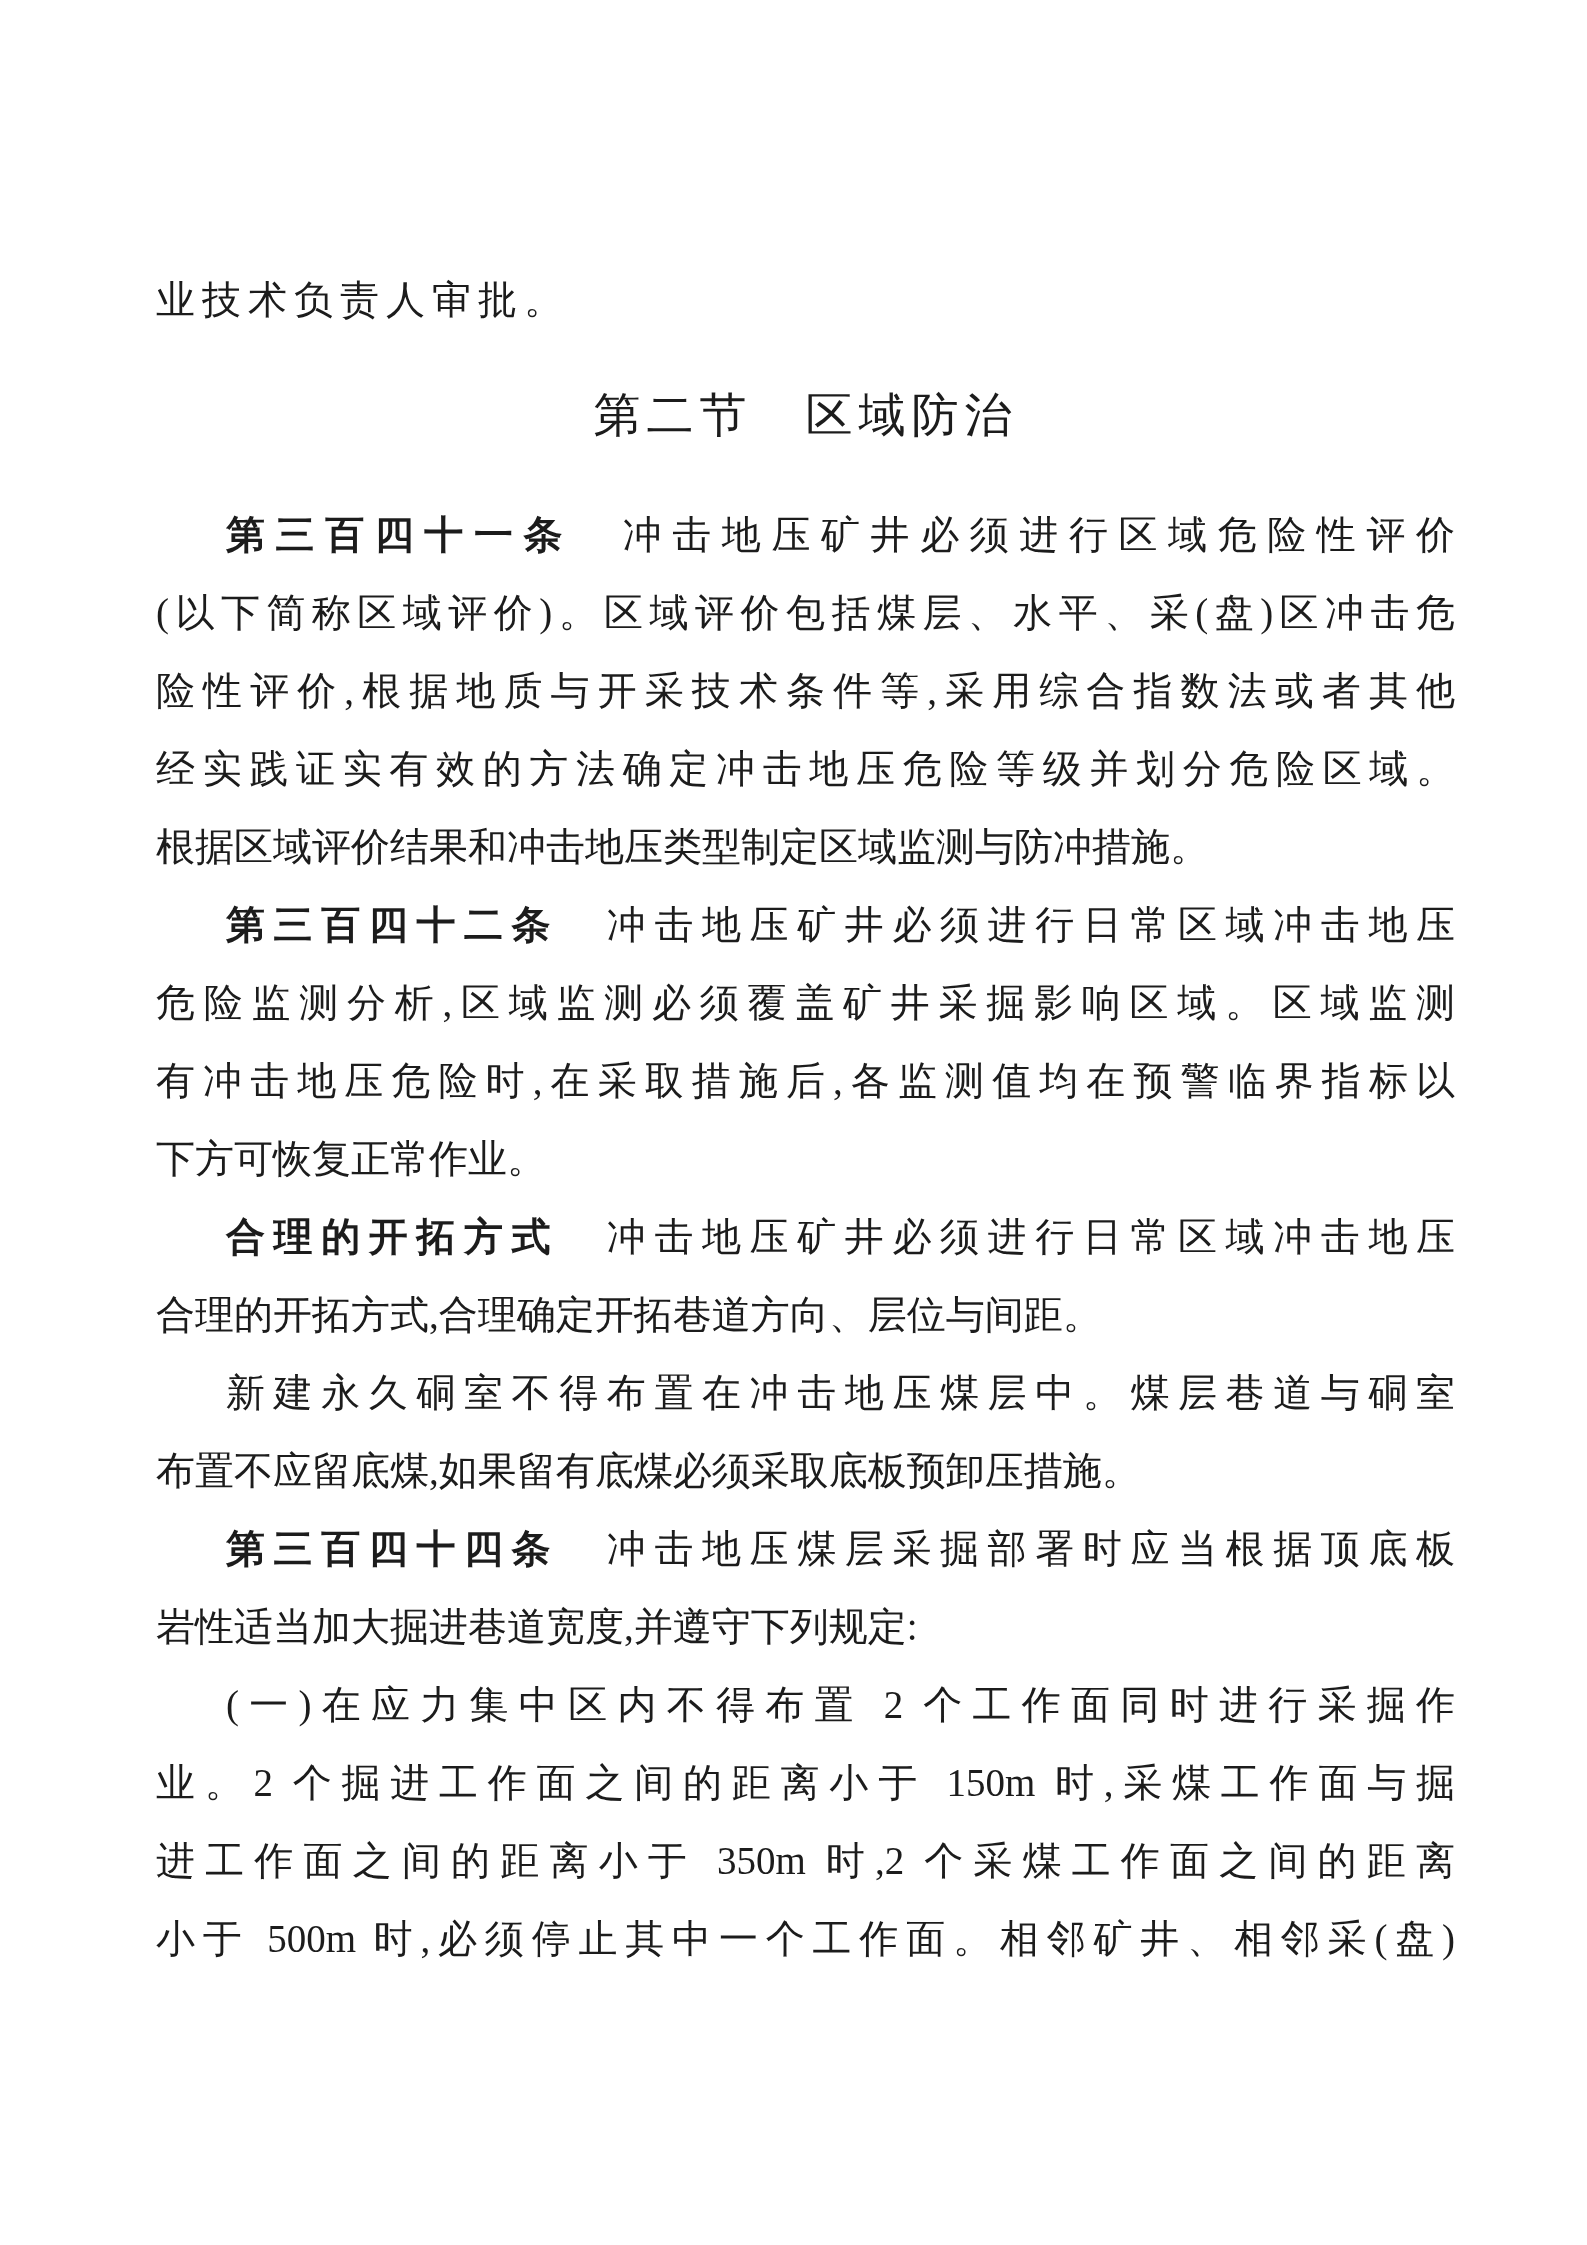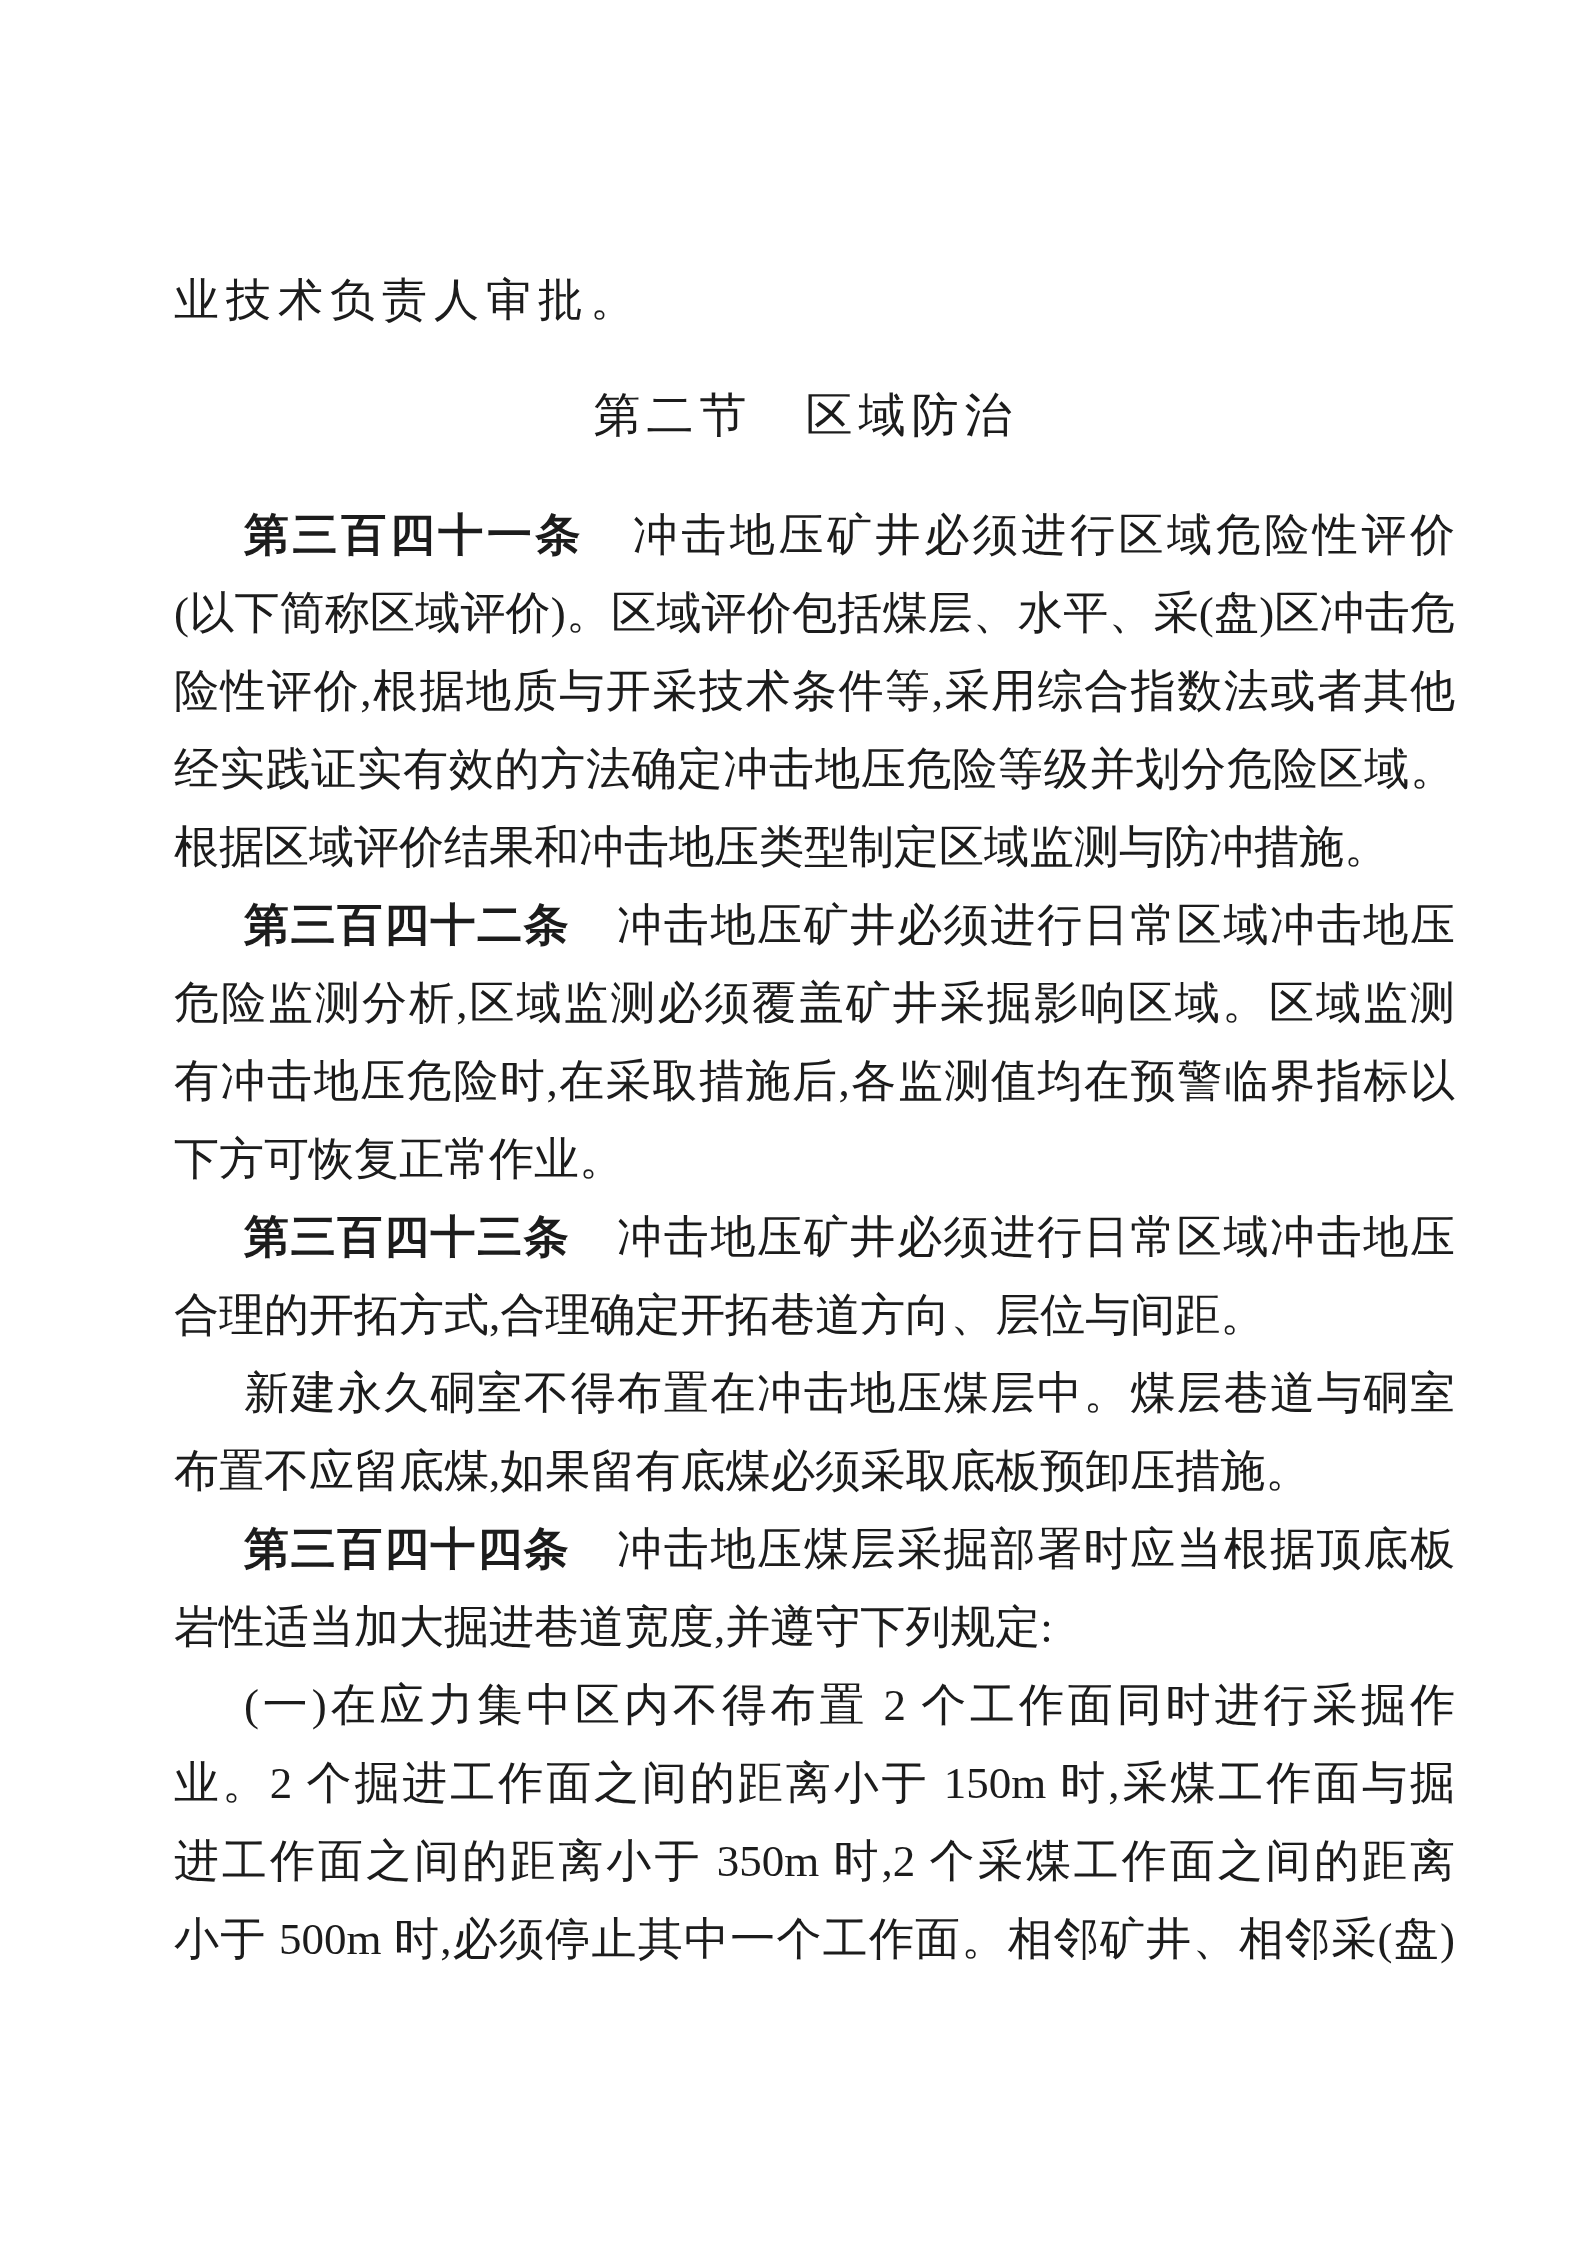--- a/index.html
+++ b/index.html
@@ -12,25 +12,24 @@
     width: 1587px;
     height: 2245px;
     background: #ffffff;
     box-sizing: border-box;
     padding: 261px 132px 0 156px;
     font-family: "Liberation Serif", "DejaVu Serif", serif;
     color: #1c1c1c;
     overflow: hidden;
   }
   .line {
-    font-size: 45px;
+    font-size: 39px;
     line-height: 78px;
     height: 78px;
     overflow: hidden;
-    margin-left: 18px;
   }
   
   .j {
     text-align: justify;
     text-align-last: justify;
   }
   
   .n {
     text-align: left;
   }
@@ -77,21 +76,21 @@
   <div class="line j">(以下简称区域评价)。区域评价包括煤层、水平、采(盘)区冲击危</div>
   <div class="line j">险性评价,根据地质与开采技术条件等,采用综合指数法或者其他</div>
   <div class="line j">经实践证实有效的方法确定冲击地压危险等级并划分危险区域。</div>
   <div class="line n">根据区域评价结果和冲击地压类型制定区域监测与防冲措施。</div>
 
   <div class="line j indent"><span class="art-num">第三百四十二条</span><span>　冲击地压矿井必须进行日常区域冲击地压</span></div>
   <div class="line j">危险监测分析,区域监测必须覆盖矿井采掘影响区域。区域监测</div>
   <div class="line j">有冲击地压危险时,在采取措施后,各监测值均在预警临界指标以</div>
   <div class="line n">下方可恢复正常作业。</div>
 
-  <div class="line j indent"><span class="art-num">第三百四十三条</span><span>　冲击地压矿井必须进行日常区域冲击地压</span></div>
+  <div class="line j indent"><span class="art-num">合理的开拓方式</span><span>　冲击地压矿井必须进行日常区域冲击地压</span></div>
   <div class="line n">合理的开拓方式,合理确定开拓巷道方向、层位与间距。</div>
   <div class="line j indent">新建永久硐室不得布置在冲击地压煤层中。煤层巷道与硐室</div>
   <div class="line n">布置不应留底煤,如果留有底煤必须采取底板预卸压措施。</div>
 
   <div class="line j indent"><span class="art-num">第三百四十四条</span><span>　冲击地压煤层采掘部署时应当根据顶底板</span></div>
   <div class="line n">岩性适当加大掘进巷道宽度,并遵守下列规定:</div>
   <div class="line j indent">(一)在应力集中区内不得布置 2 个工作面同时进行采掘作</div>
   <div class="line j">业。2 个掘进工作面之间的距离小于 150m 时,采煤工作面与掘</div>
   <div class="line j">进工作面之间的距离小于 350m 时,2 个采煤工作面之间的距离</div>
   <div class="line j">小于 500m 时,必须停止其中一个工作面。相邻矿井、相邻采(盘)</div>

